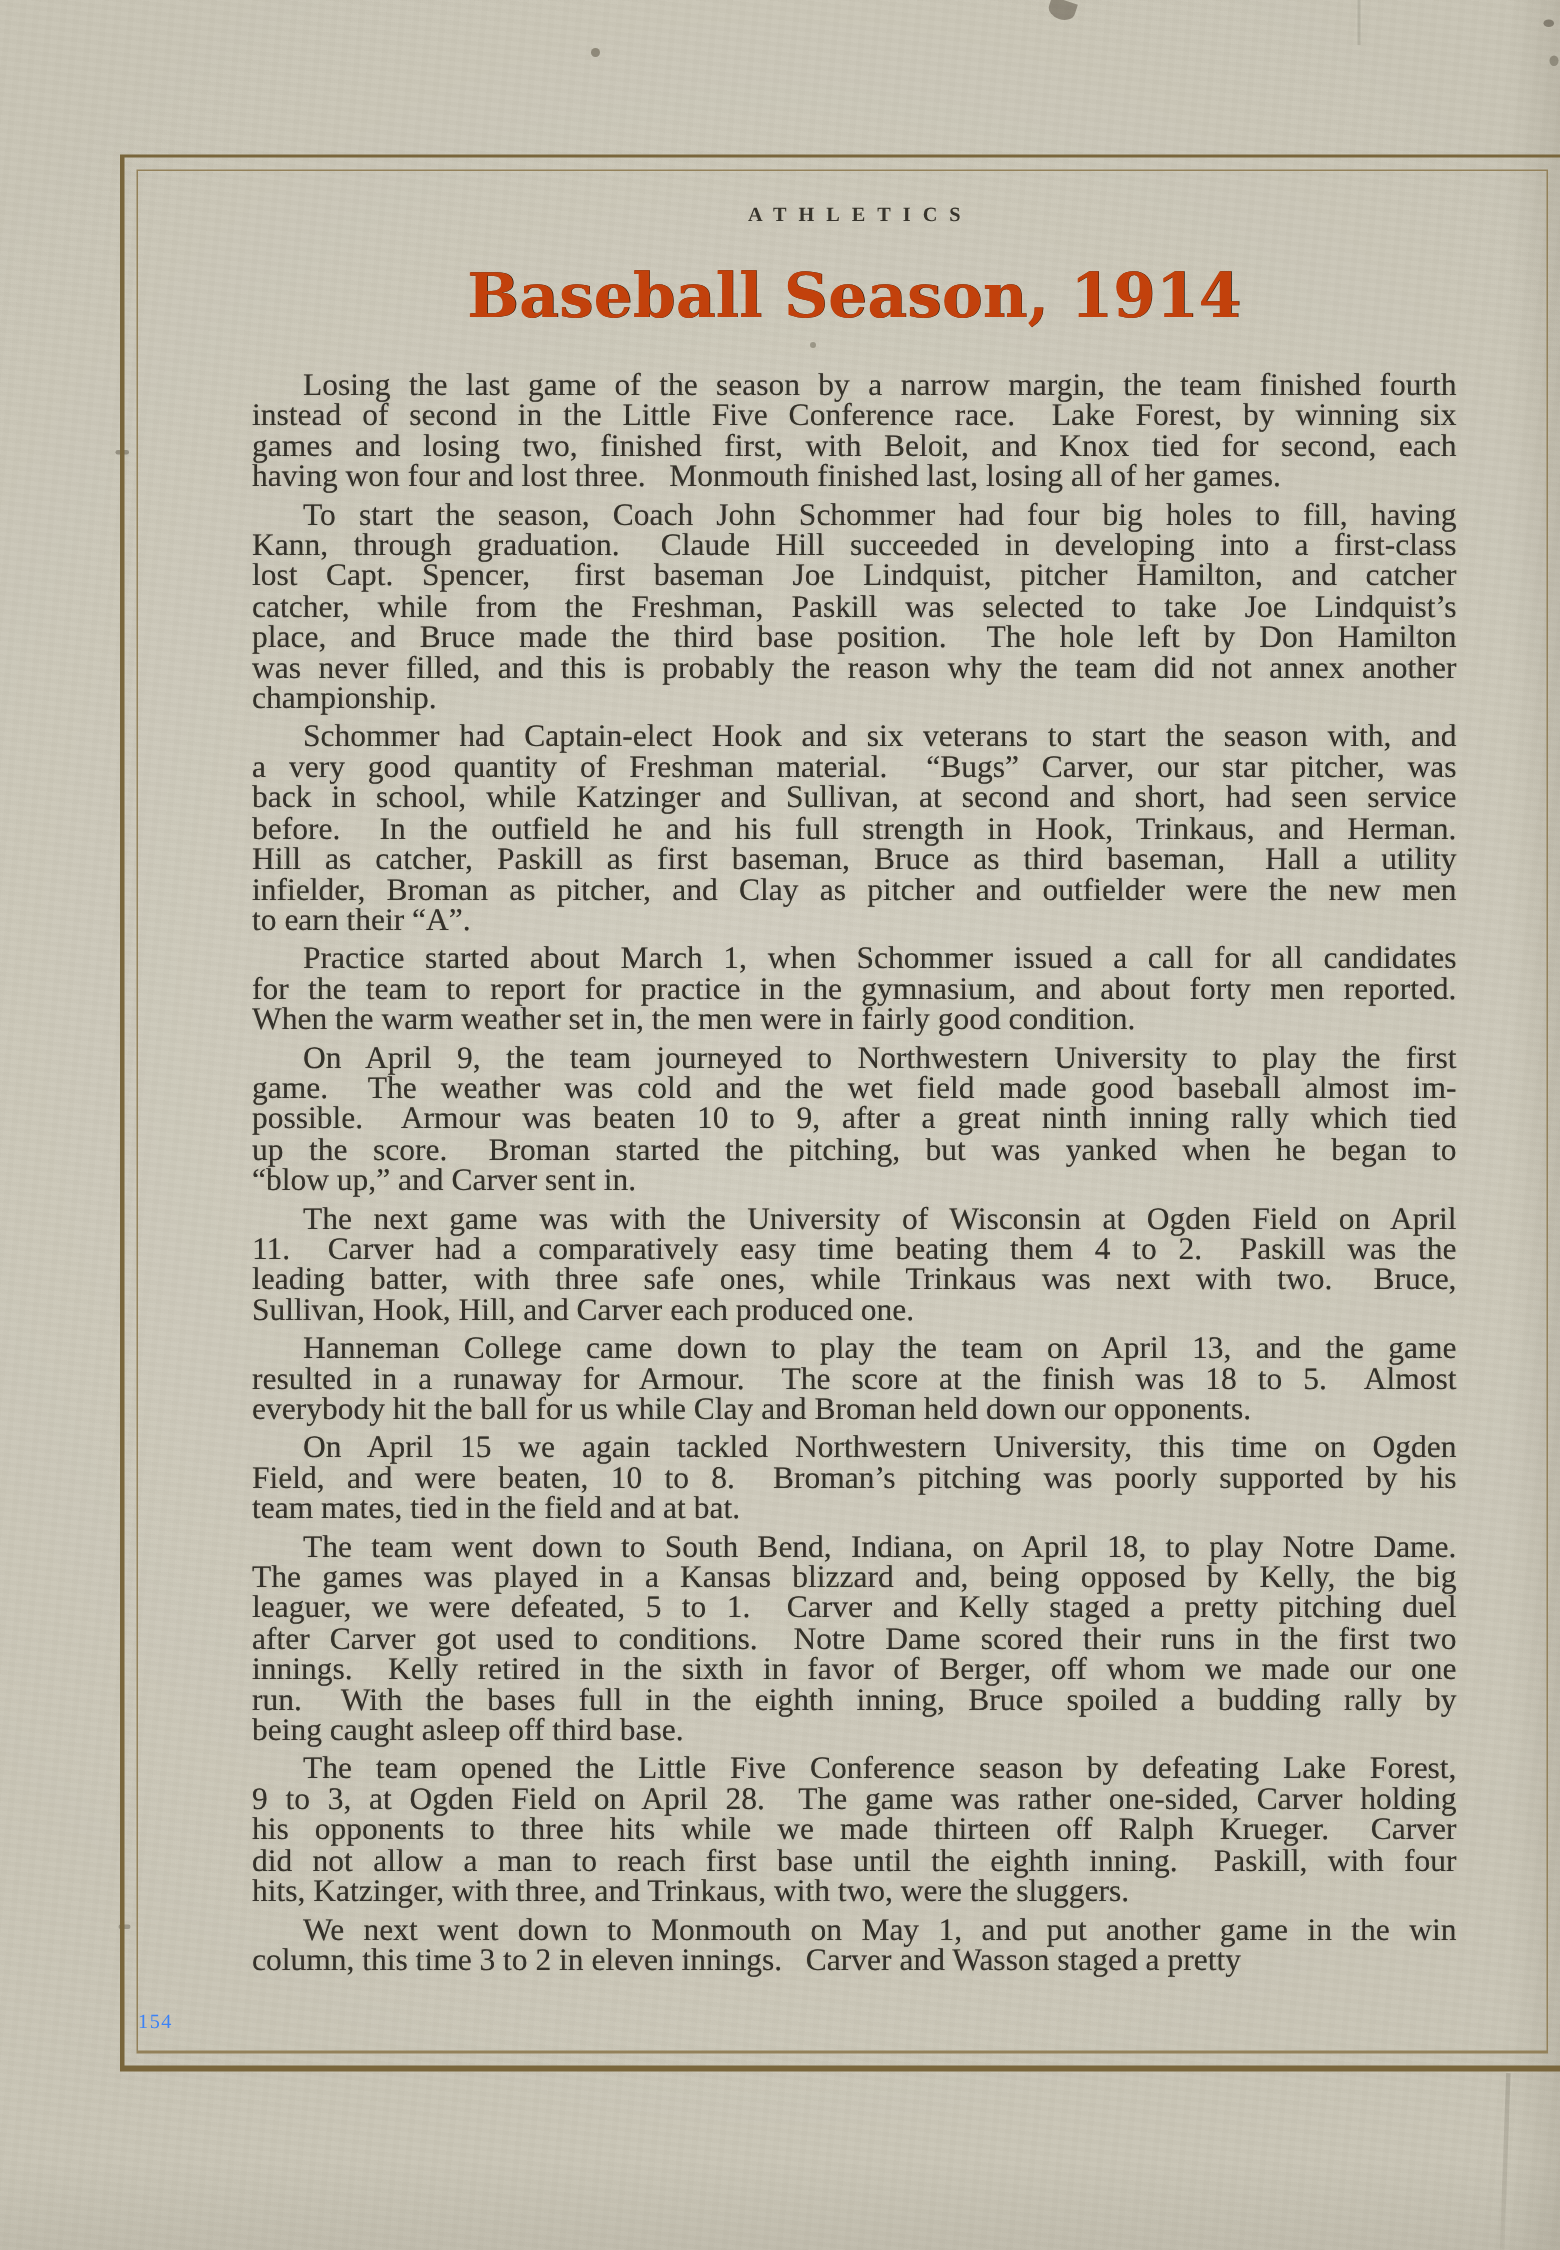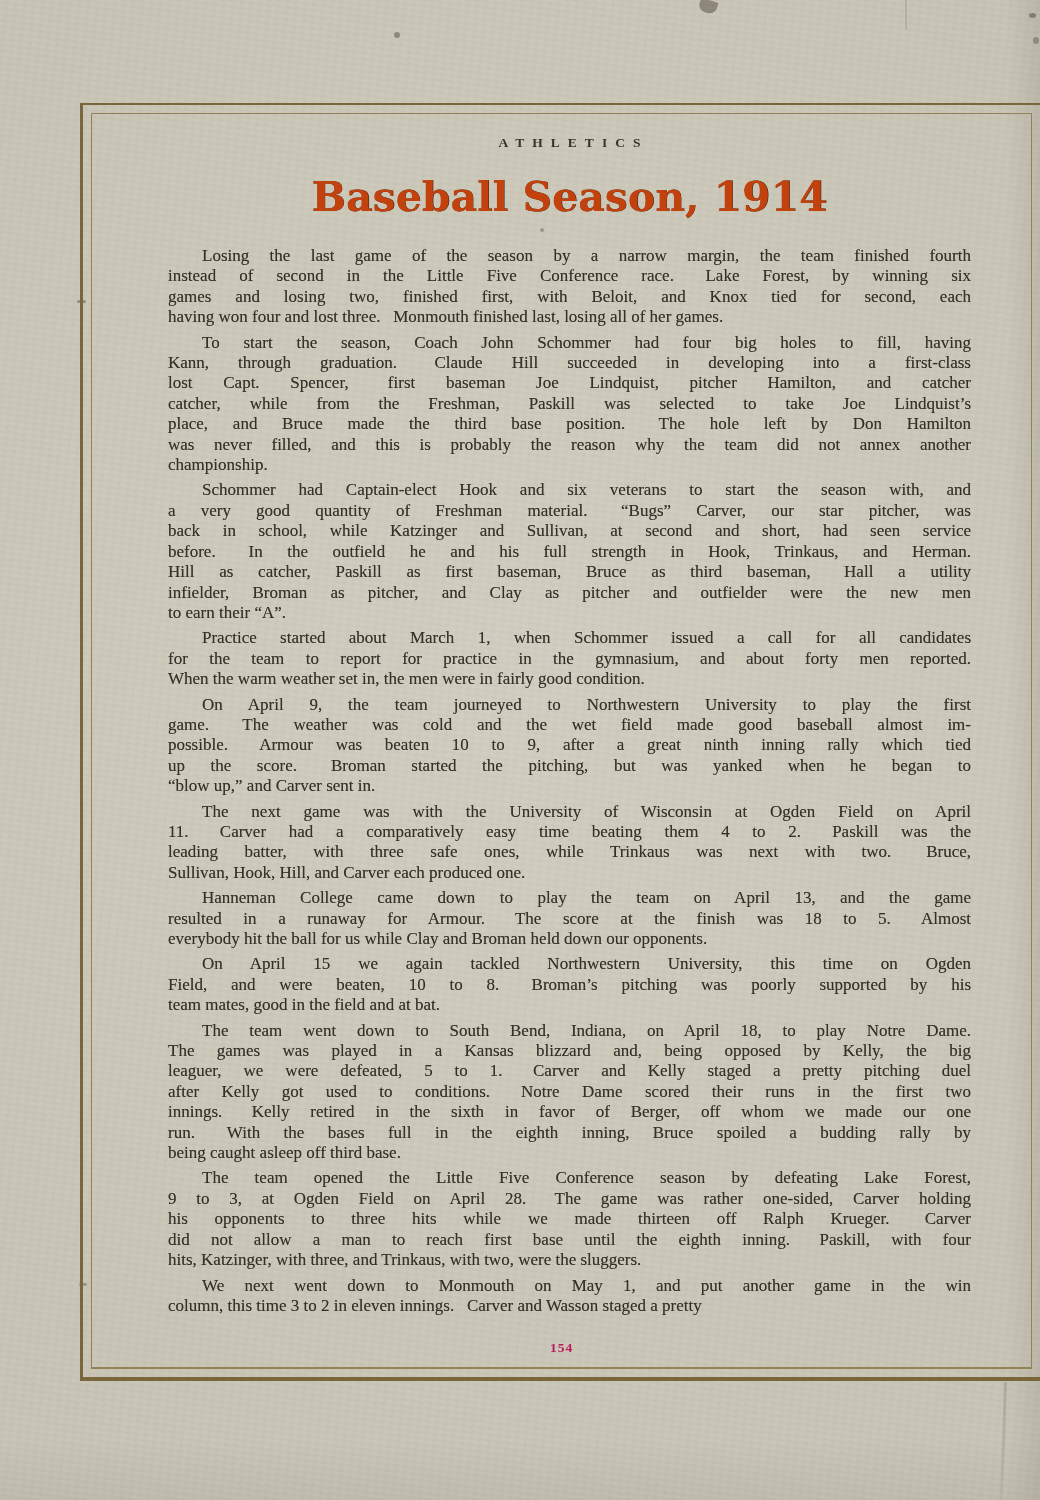--- a/index.html
+++ b/index.html
@@ -63,41 +63,40 @@
     font-family: "DejaVu Serif", serif;
     font-weight: 700;
     font-size: 41px;
     letter-spacing: 0px;
     color: #c2410c;
     text-shadow: 0.4px 0 0 #231f18;
   }
   .bodytext {
     margin-top: 25px;
     color: #34312a;
-    font-size: 17px;
+    font-size: 21px;
     line-height: 20.4px;
     text-shadow: 0 0 0.5px rgba(70,64,50,0.55);
   }
   .bodytext p { margin: 0 0 5px 0; }
   .line {
     display: block;
     text-align: justify;
     text-align-last: justify;
     white-space: normal;
   }
   .line.first { text-indent: 34px; }
   .line.last { text-align-last: left; }
 
   .folio {
     position: absolute; left: 0; right: 0; bottom: 11px;
-    text-align: center;
+    text-align: left;
     font-size: 13.5px;
-    color: #be185d;
+    color: #3b82f6;
     letter-spacing: 1px;
-    font-weight: bold;
   }
 
   
   .speck { position: absolute; pointer-events: none; }
   .sp-1 { left: 394px; top: 32px; width: 6px; height: 6px; border-radius: 50%; background: rgba(92,86,70,0.55); }
   .sp-2 { left: 699px; top: 0; width: 18px; height: 13px; background: rgba(70,63,48,0.45); border-radius: 0 0 60% 60%; transform: rotate(18deg); }
   .sp-3 { left: 905px; top: 0; width: 2px; height: 30px; background: rgba(60,54,40,0.14); }
   .sp-4 { left: 1029px; top: 13px; width: 7px; height: 5px; background: rgba(60,54,40,0.45); border-radius: 50%; }
   .sp-5 { left: 1033px; top: 37px; width: 6px; height: 7px; background: rgba(60,54,40,0.35); border-radius: 50%; }
   .sp-6 { left: 77px; top: 300px; width: 9px; height: 3px; background: rgba(70,63,48,0.40); border-radius: 2px; }
@@ -182,28 +181,28 @@
 
         <p>
           <span class="line first">Hanneman College came down to play the team on April 13, and the game</span>
           <span class="line">resulted in a runaway for Armour.  The score at the finish was 18 to 5.  Almost</span>
           <span class="line last">everybody hit the ball for us while Clay and Broman held down our opponents.</span>
         </p>
 
         <p>
           <span class="line first">On April 15 we again tackled Northwestern University, this time on Ogden</span>
           <span class="line">Field, and were beaten, 10 to 8.  Broman’s pitching was poorly supported by his</span>
-          <span class="line last">team mates, good in the field and at bat.</span>
+          <span class="line last">team mates, tied in the field and at bat.</span>
         </p>
 
         <p>
           <span class="line first">The team went down to South Bend, Indiana, on April 18, to play Notre Dame.</span>
           <span class="line">The games was played in a Kansas blizzard and, being opposed by Kelly, the big</span>
           <span class="line">leaguer, we were defeated, 5 to 1.  Carver and Kelly staged a pretty pitching duel</span>
-          <span class="line">after Kelly got used to conditions.  Notre Dame scored their runs in the first two</span>
+          <span class="line">after Carver got used to conditions.  Notre Dame scored their runs in the first two</span>
           <span class="line">innings.  Kelly retired in the sixth in favor of Berger, off whom we made our one</span>
           <span class="line">run.  With the bases full in the eighth inning, Bruce spoiled a budding rally by</span>
           <span class="line last">being caught asleep off third base.</span>
         </p>
 
         <p>
           <span class="line first">The team opened the Little Five Conference season by defeating Lake Forest,</span>
           <span class="line">9 to 3, at Ogden Field on April 28.  The game was rather one-sided, Carver holding</span>
           <span class="line">his opponents to three hits while we made thirteen off Ralph Krueger.  Carver</span>
           <span class="line">did not allow a man to reach first base until the eighth inning.  Paskill, with four</span>

